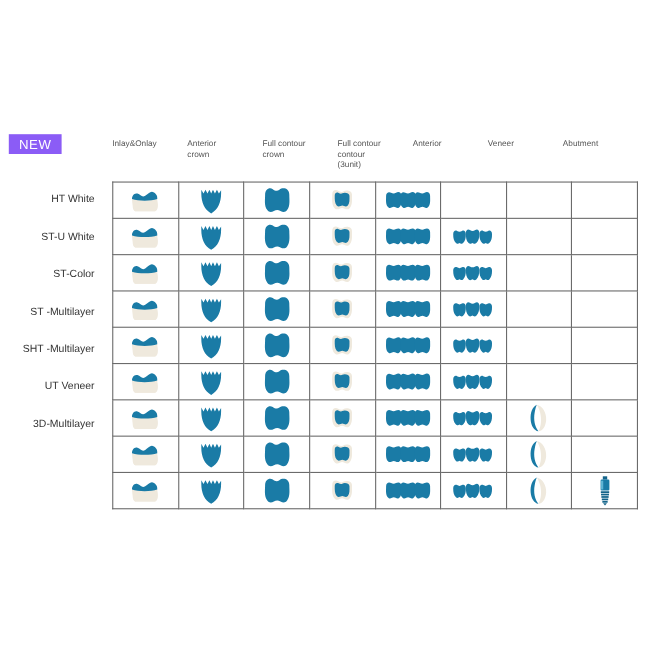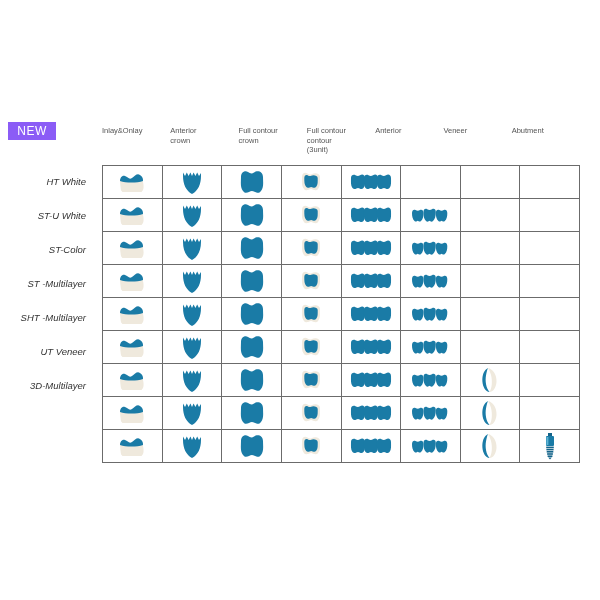--- a/index.html
+++ b/index.html
@@ -79,21 +79,20 @@
     text-align: center;
     vertical-align: middle;
   }
 
   
   .row-labels {
     position: absolute;
     left: 0px;
     top: 165px;
     width: 96px;
-    font-style: italic;
   }
   .row-label {
     height: 34px;
     line-height: 34px;
     text-align: right;
     padding-right: 10px;
     font-size: 9.5px;
     color: #333333;
     box-sizing: border-box;
     white-space: nowrap;

